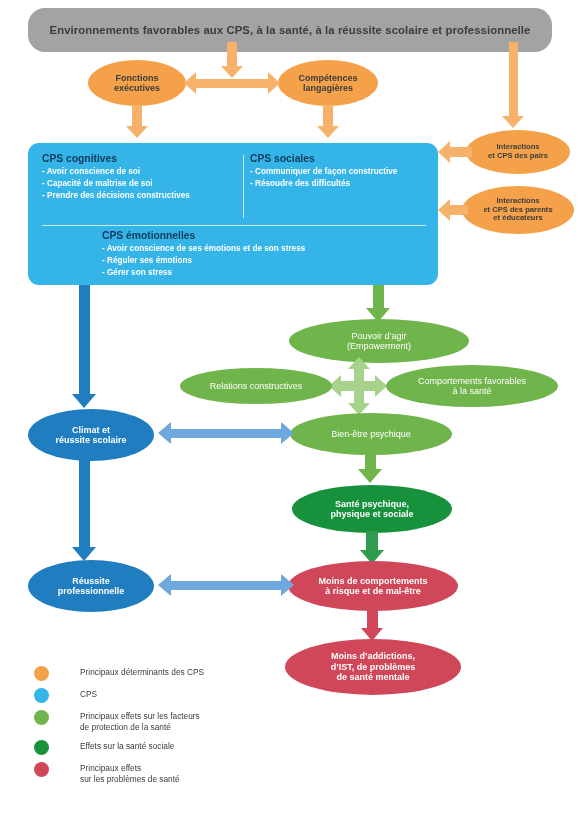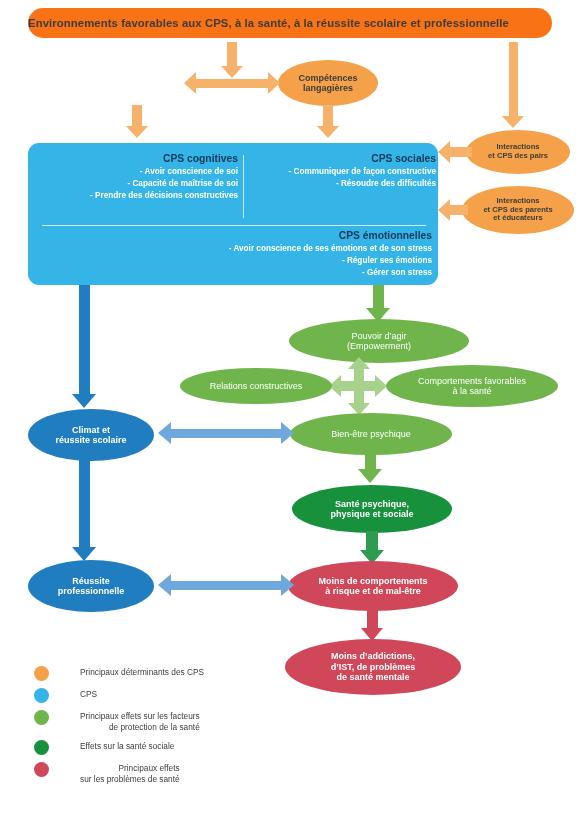--- a/index.html
+++ b/index.html
@@ -6,28 +6,28 @@
   body{
     font-family:"Liberation Sans","DejaVu Sans",sans-serif;
     -webkit-font-smoothing:antialiased;
   }
   #canvas{
     position:relative;
     width:586px;height:821px;
     background:#ffffff;
     overflow:hidden;
   }
-  .abs{position:absolute;text-align:right;}
+  .abs{position:absolute;}
 
   
   .banner{
-    left:28px;top:8px;width:524px;height:30px;
-    background:#f97316;
+    left:28px;top:8px;width:524px;height:44px;
+    background:#a3a3a3;
     border-radius:17px;
-    display:flex;align-items:center;justify-content:flex-start;
+    display:flex;align-items:center;justify-content:center;
     color:#3C3C3B;
     font-size:11.3px;font-weight:bold;letter-spacing:.1px;
     text-align:center;
   }
 
   
   .ell{
     border-radius:50%;
     display:flex;align-items:center;justify-content:center;
     text-align:center;line-height:1.16;
@@ -91,20 +91,24 @@
   <div class="abs banner">
     <span>Environnements favorables aux CPS, à la santé, à la réussite scolaire et professionnelle</span>
   </div>
 
   <div class="abs shaft" style="left:227px;top:42px;width:10px;height:25px;background:#F6B26B;"></div>
   <div class="abs head head-d-orange" style="left:221px;top:66px;"></div>
 
   <div class="abs shaft" style="left:509px;top:42px;width:9px;height:76px;background:#F6B26B;"></div>
   <div class="abs head head-d-orange" style="left:502px;top:116px;"></div>
 
+  <div class="abs ell ell-orange" style="left:88px;top:60px;width:98px;height:46px;">
+    <span style="white-space:pre-line">Fonctions
+exécutives</span>
+  </div>
 
   <div class="abs ell ell-orange" style="left:278px;top:60px;width:100px;height:46px;">
     <span style="white-space:pre-line">Compétences
 langagières</span>
   </div>
 
   <div class="abs shaft" style="left:196px;top:79px;width:72px;height:9px;background:#F6B26B;"></div>
   <div class="abs head head-l-orange" style="left:184px;top:72px;"></div>
   <div class="abs head head-r-orange" style="left:268px;top:72px;"></div>
 

